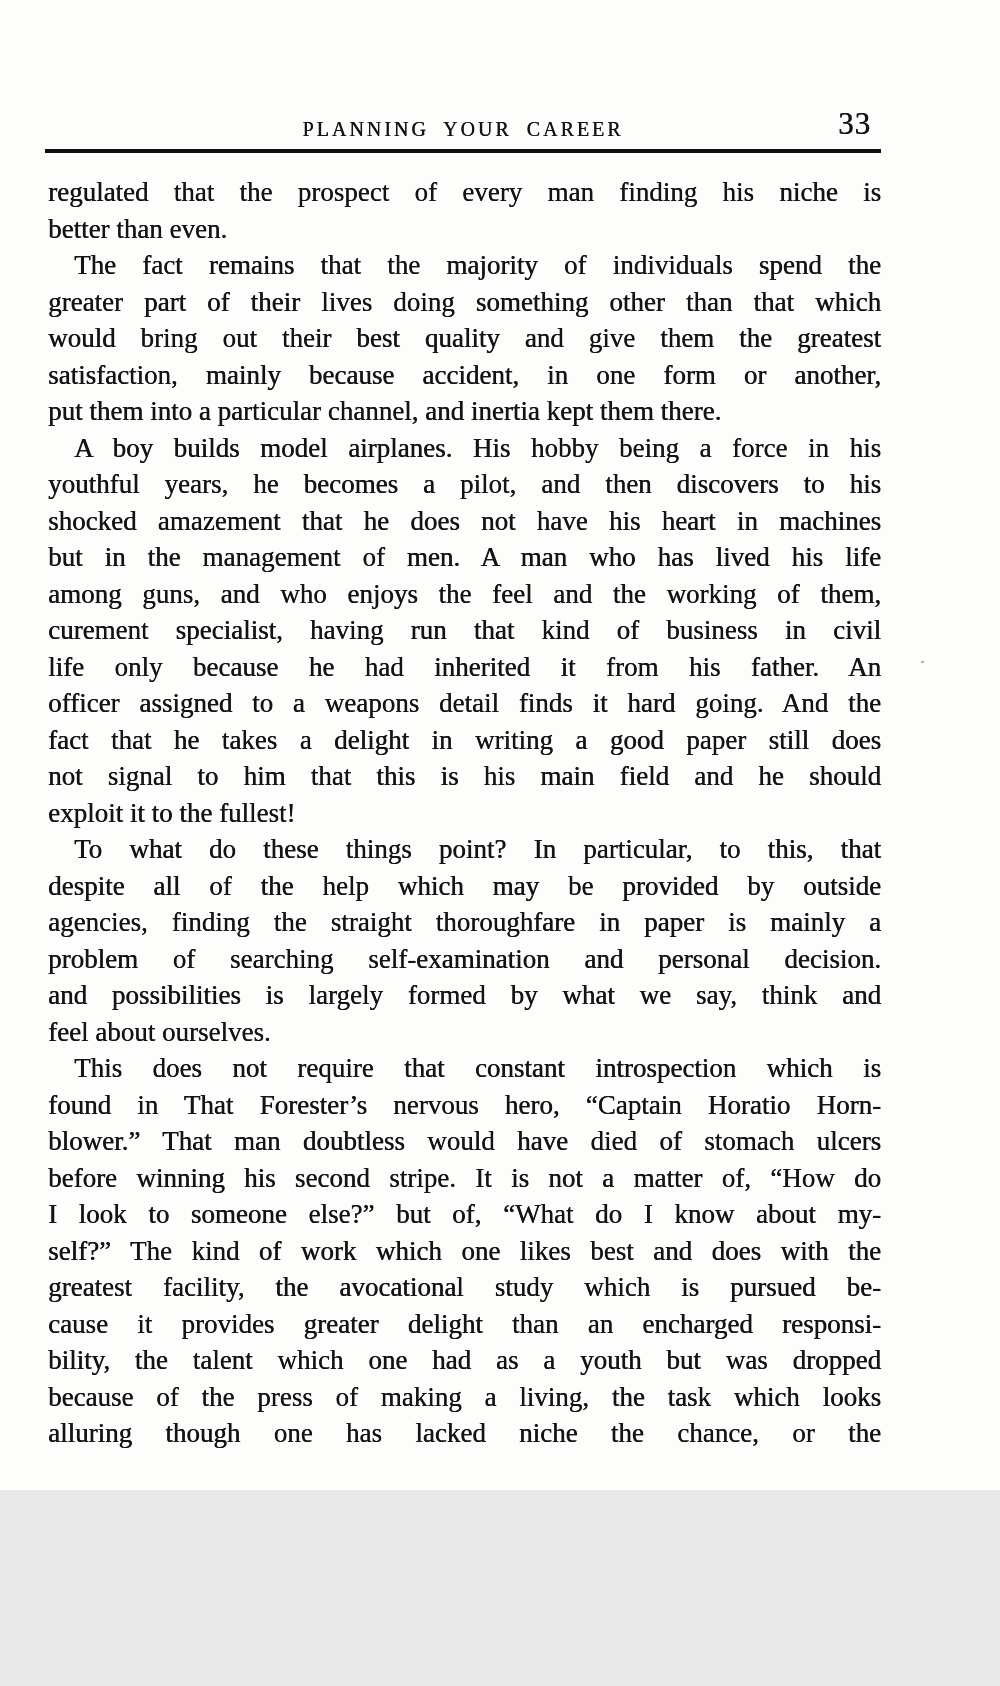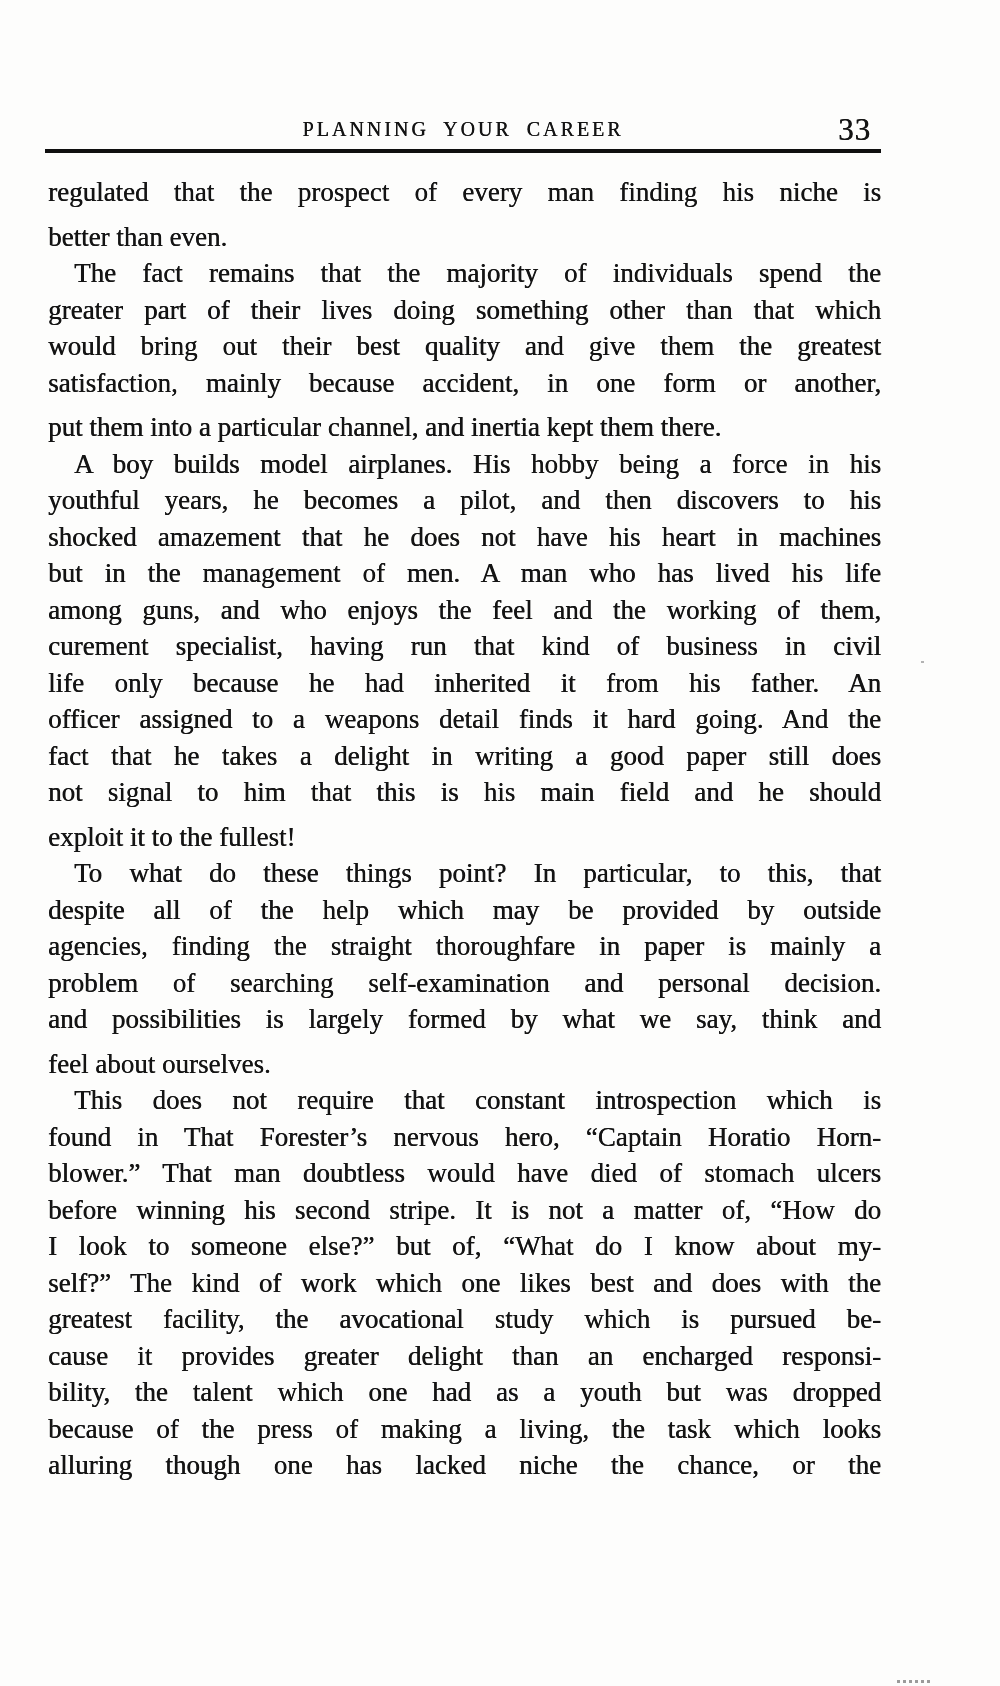--- a/index.html
+++ b/index.html
@@ -1,19 +1,19 @@
 <!DOCTYPE html>
 <html><head>
 <meta charset="utf-8">
 <style>
   html, body { margin: 0; padding: 0; background: #e8e8e8; }
   .page {
     position: relative;
     width: 1000px;
-    height: 1686px;
+    height: 1490px;
     margin: 0 auto;
     background: #fdfdfc;
     overflow: hidden;
     font-family: "Liberation Serif", "DejaVu Serif", serif;
     color: #141414;
   }
   .ink { text-shadow: 0.4px 0 0 currentColor; }
 
   .running-header {
     position: absolute;
@@ -29,21 +29,21 @@
     top: 118px;
     text-align: center;
     font-size: 20px;
     letter-spacing: 3px;
     word-spacing: 7px;
     white-space: nowrap;
   }
   .page-number {
     position: absolute;
     right: 10px;
-    top: 112px;
+    top: 106px;
     font-size: 31px;
     letter-spacing: 1px;
   }
   .header-rule {
     position: absolute;
     left: 45px;
     top: 149px;
     width: 836px;
     height: 4px;
     background: #0f0f0f;
@@ -56,21 +56,21 @@
     width: 833px;
     font-size: 27px;
     line-height: 36.5px;
   }
   .paragraph { margin: 0; }
   .line {
     text-align: justify;
     text-align-last: justify;
     white-space: normal;
   }
-  .line.no-justify { text-align-last: left; margin-top: 8px; }
+  .line.no-justify { text-align-last: left; }
   .line.indent { text-indent: 26px; }
 
   
   .artifact-dotted {
     position: absolute;
     left: 897px;
     top: 1680px;
     width: 36px;
     height: 3px;
     background: repeating-linear-gradient(to right, #4a4a4a 0 3px, transparent 3px 6px);

